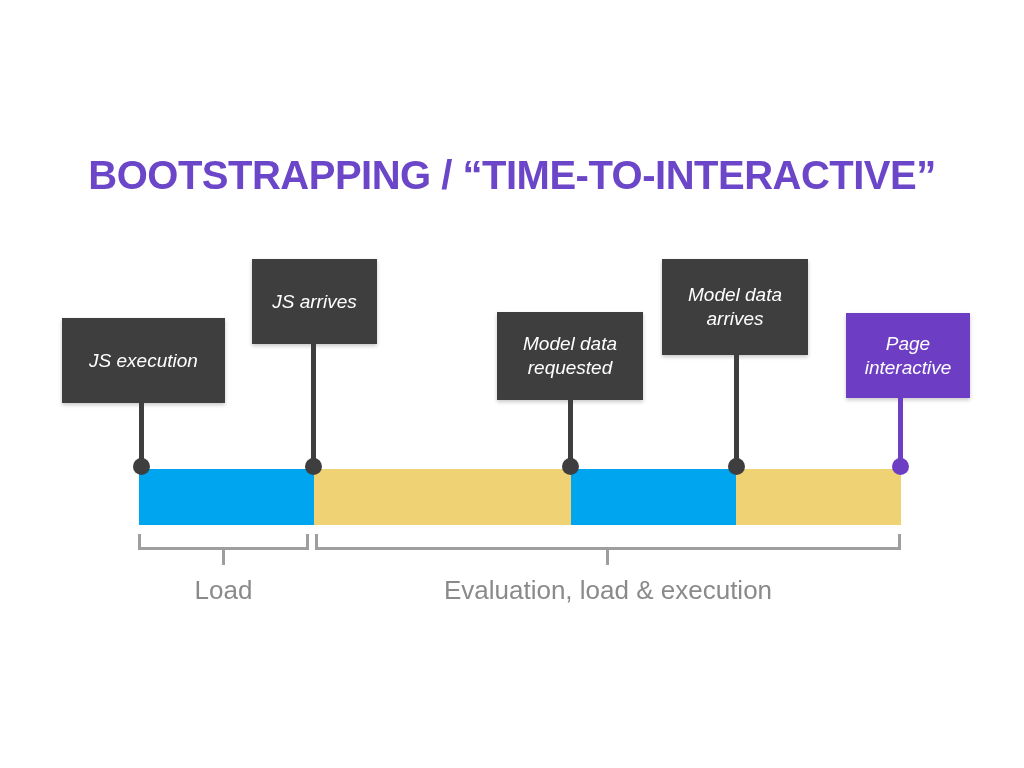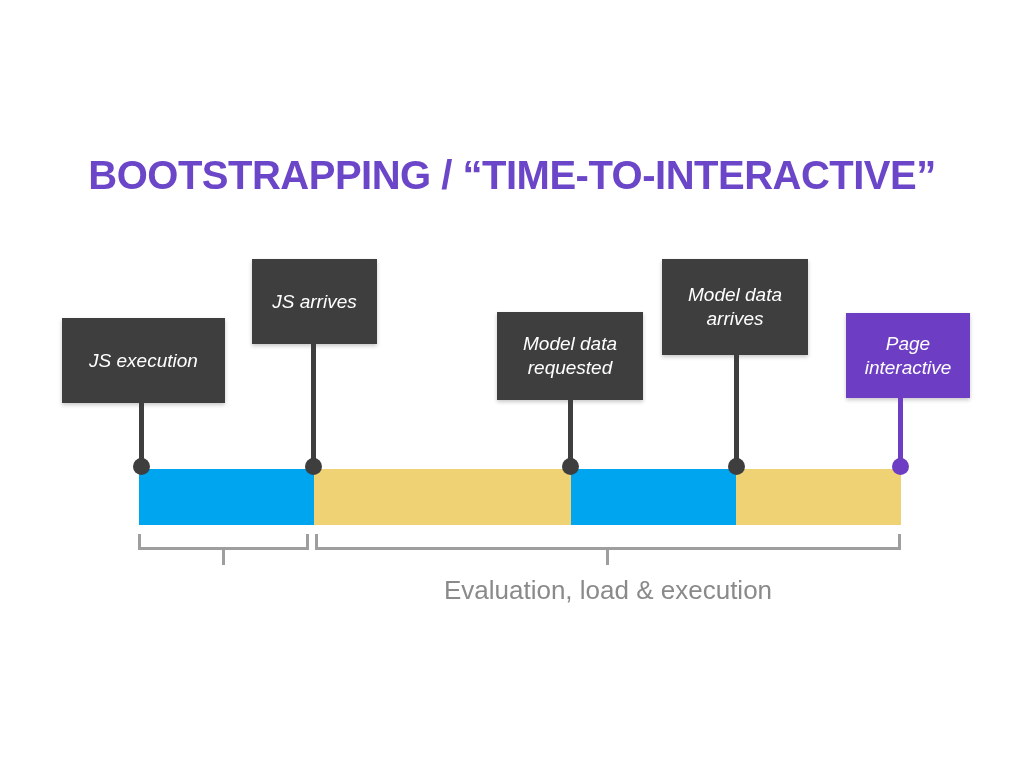--- a/index.html
+++ b/index.html
@@ -147,15 +147,16 @@
   <div class="bar seg-1"></div>
   <div class="bar seg-2"></div>
   <div class="bar seg-3"></div>
   <div class="bar seg-4"></div>
 
   <div class="bracket bracket-load"></div>
   <div class="bracket-tick tick-load"></div>
   <div class="bracket bracket-eval"></div>
   <div class="bracket-tick tick-eval"></div>
 
+  <div class="phase-label phase-label-load">Load</div>
   <div class="phase-label phase-label-eval">Evaluation, load &amp; execution</div>
 
 </div>
 
 </body></html>

